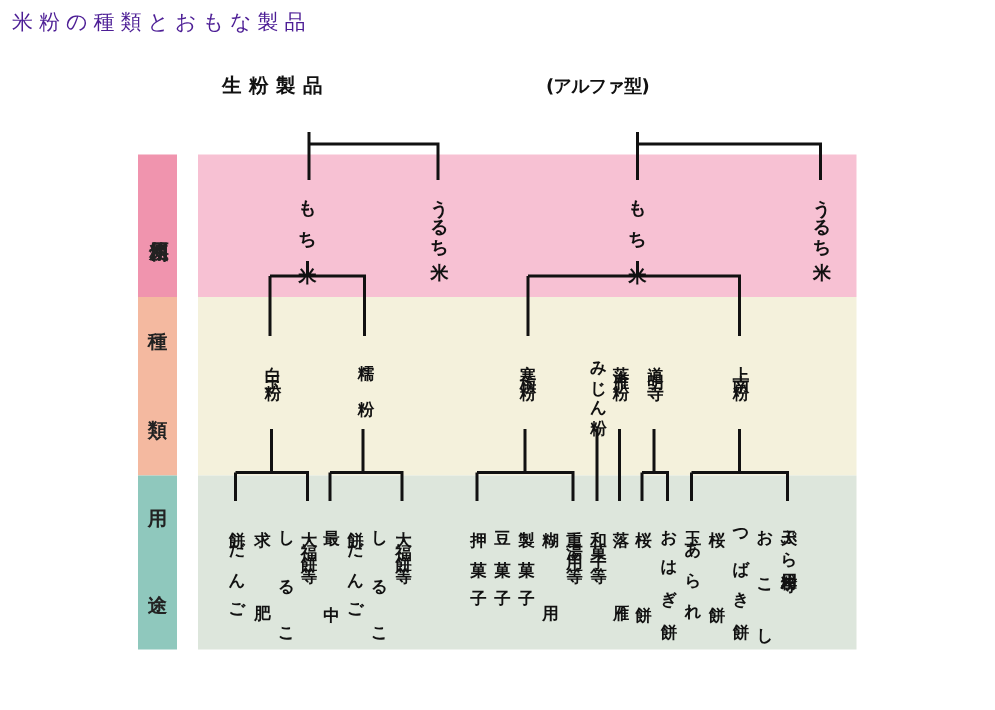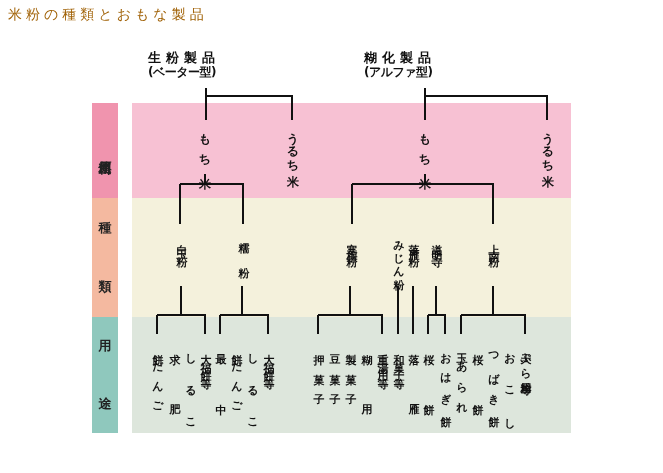--- a/index.html
+++ b/index.html
@@ -1,42 +1,40 @@
 <!DOCTYPE html>
 <html><head>
 <meta charset="utf-8">
 <style>
   html, body { margin:0; padding:0; background:#ffffff; }
   body { width:663px; height:473px; position:relative; overflow:hidden;
          font-family:"DejaVu Sans", "Liberation Sans", sans-serif; color:#111; }
   .abs { position:absolute; }
   .title { left:8px; top:6px; font-family:"DejaVu Serif","Liberation Serif",serif;
-           font-size:14px; letter-spacing:4px; color:#a16207; }
+           font-size:14px; letter-spacing:4px; color:#4c1d95; }
   .head { text-align:left; font-weight:bold; font-size:13px; line-height:15px; }
   .head .l1 { letter-spacing:5px; }
   .head .l2 { font-size:12px; letter-spacing:-0.5px; }
   .band { position:absolute; }
   .lab { position:absolute; display:flex; flex-direction:column; align-items:center;
          font-weight:bold; font-size:13px; color:#222; }
   .vt { position:absolute; writing-mode:vertical-rl; text-orientation:upright;
         font-weight:bold; font-size:11px; letter-spacing:0px; line-height:12px; }
   .vtw { letter-spacing:8px; }
   svg { position:absolute; left:0; top:0; }
 </style>
 </head>
 <body>
 
 <div class="abs title">米粉の種類とおもな製品</div>
 
 <div class="abs head" style="left:148px; top:50px; width:120px;">
   <div class="l1">生粉製品</div>
-  <div class="l2">(ベーター型)</div>
 </div>
 <div class="abs head" style="left:364px; top:50px; width:120px;">
-  <div class="l1">糊化製品</div>
   <div class="l2">(アルファ型)</div>
 </div>
 
 <div class="lab" id="lab1" style="left:92px; top:103px; width:26px; height:95px; justify-content:center; background:#f094ae;">
   <div class="vt" style="position:static; font-size:13px; line-height:15px;">使用原料</div>
 </div>
 <div class="lab" style="left:92px; top:198px; width:26px; height:119px; justify-content:space-around; background:#f4b9a0;">
   <span>種</span>
   <span>類</span>
 </div>

